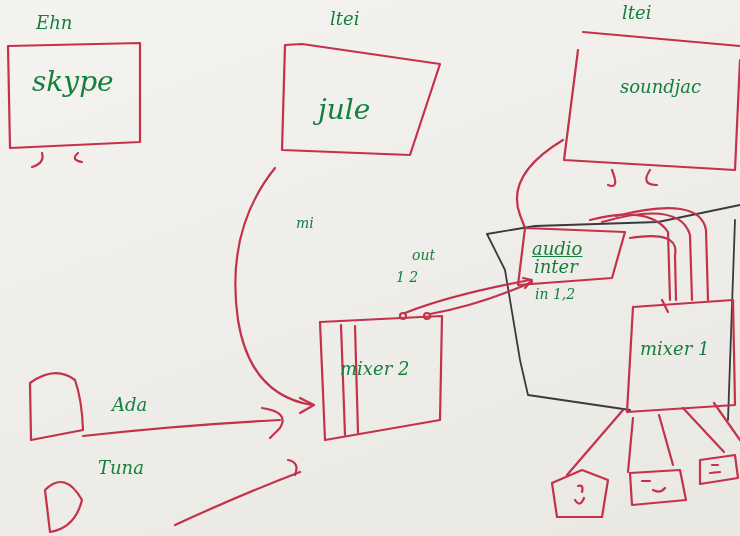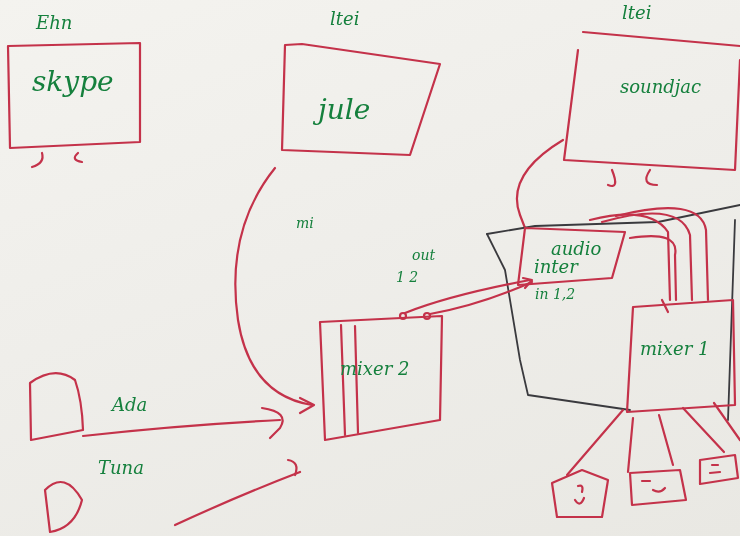--- a/index.html
+++ b/index.html
@@ -127,20 +127,20 @@
 <div class="lbl big" style="left:318px; top:96px;">jule</div>
 
 <div class="lbl mid" style="left:622px; top:4px;">ltei</div>
 <div class="lbl mid" style="left:620px; top:78px;">soundjac</div>
 
 <div class="lbl small" style="left:296px; top:216px;">mi</div>
 <div class="lbl small" style="left:412px; top:248px;">out</div>
 <div class="lbl small" style="left:396px; top:270px;">1 2</div>
 <div class="lbl small" style="left:535px; top:287px;">in 1,2</div>
 
-<div class="lbl mid" style="left:551px; top:240px;">audio</div>
+<div class="lbl mid" style="left:532px; top:240px;text-decoration:underline;">audio</div>
 <div class="lbl mid" style="left:534px; top:258px;">inter</div>
 
 <div class="lbl mid" style="left:340px; top:360px;">mixer 2</div>
 <div class="lbl mid" style="left:640px; top:340px;">mixer 1</div>
 
 <div class="lbl mid" style="left:112px; top:396px;">Ada</div>
 <div class="lbl mid" style="left:98px; top:459px;">Tuna</div>
 
 </body></html>

